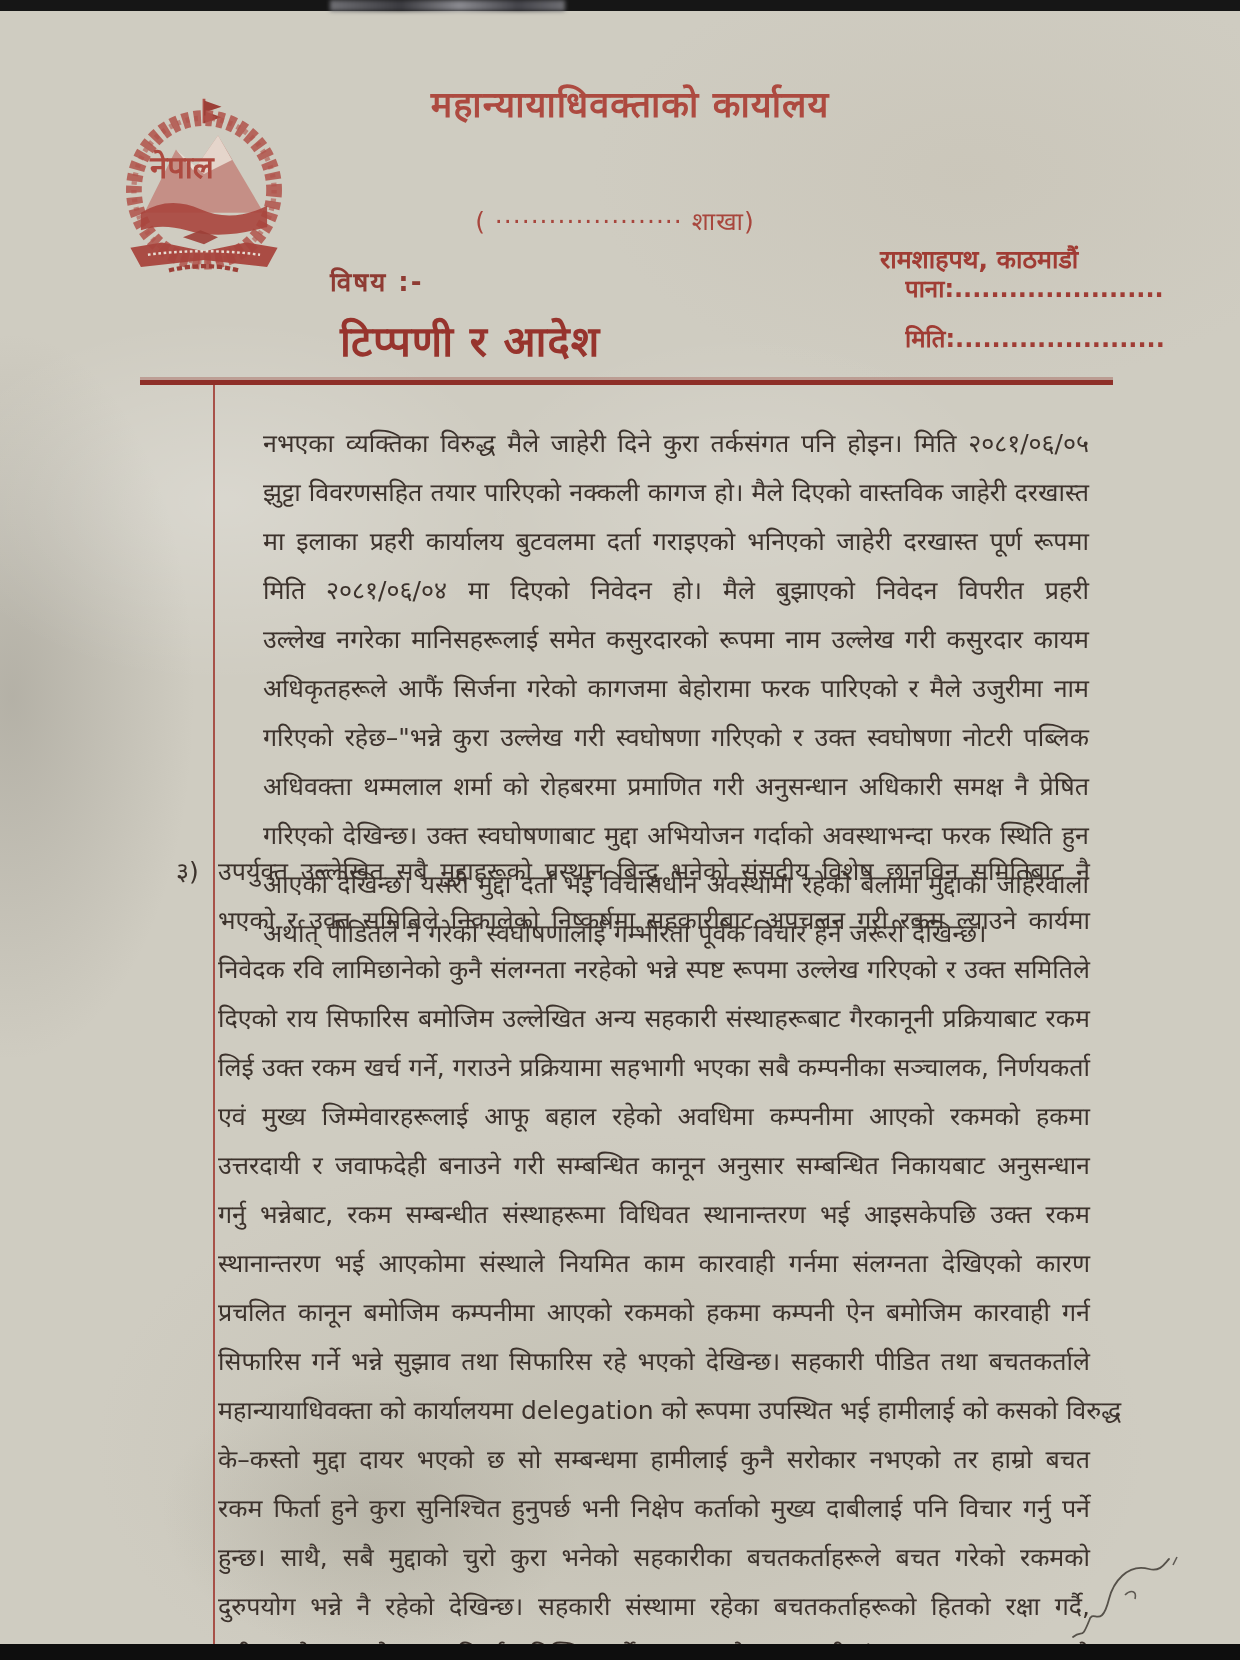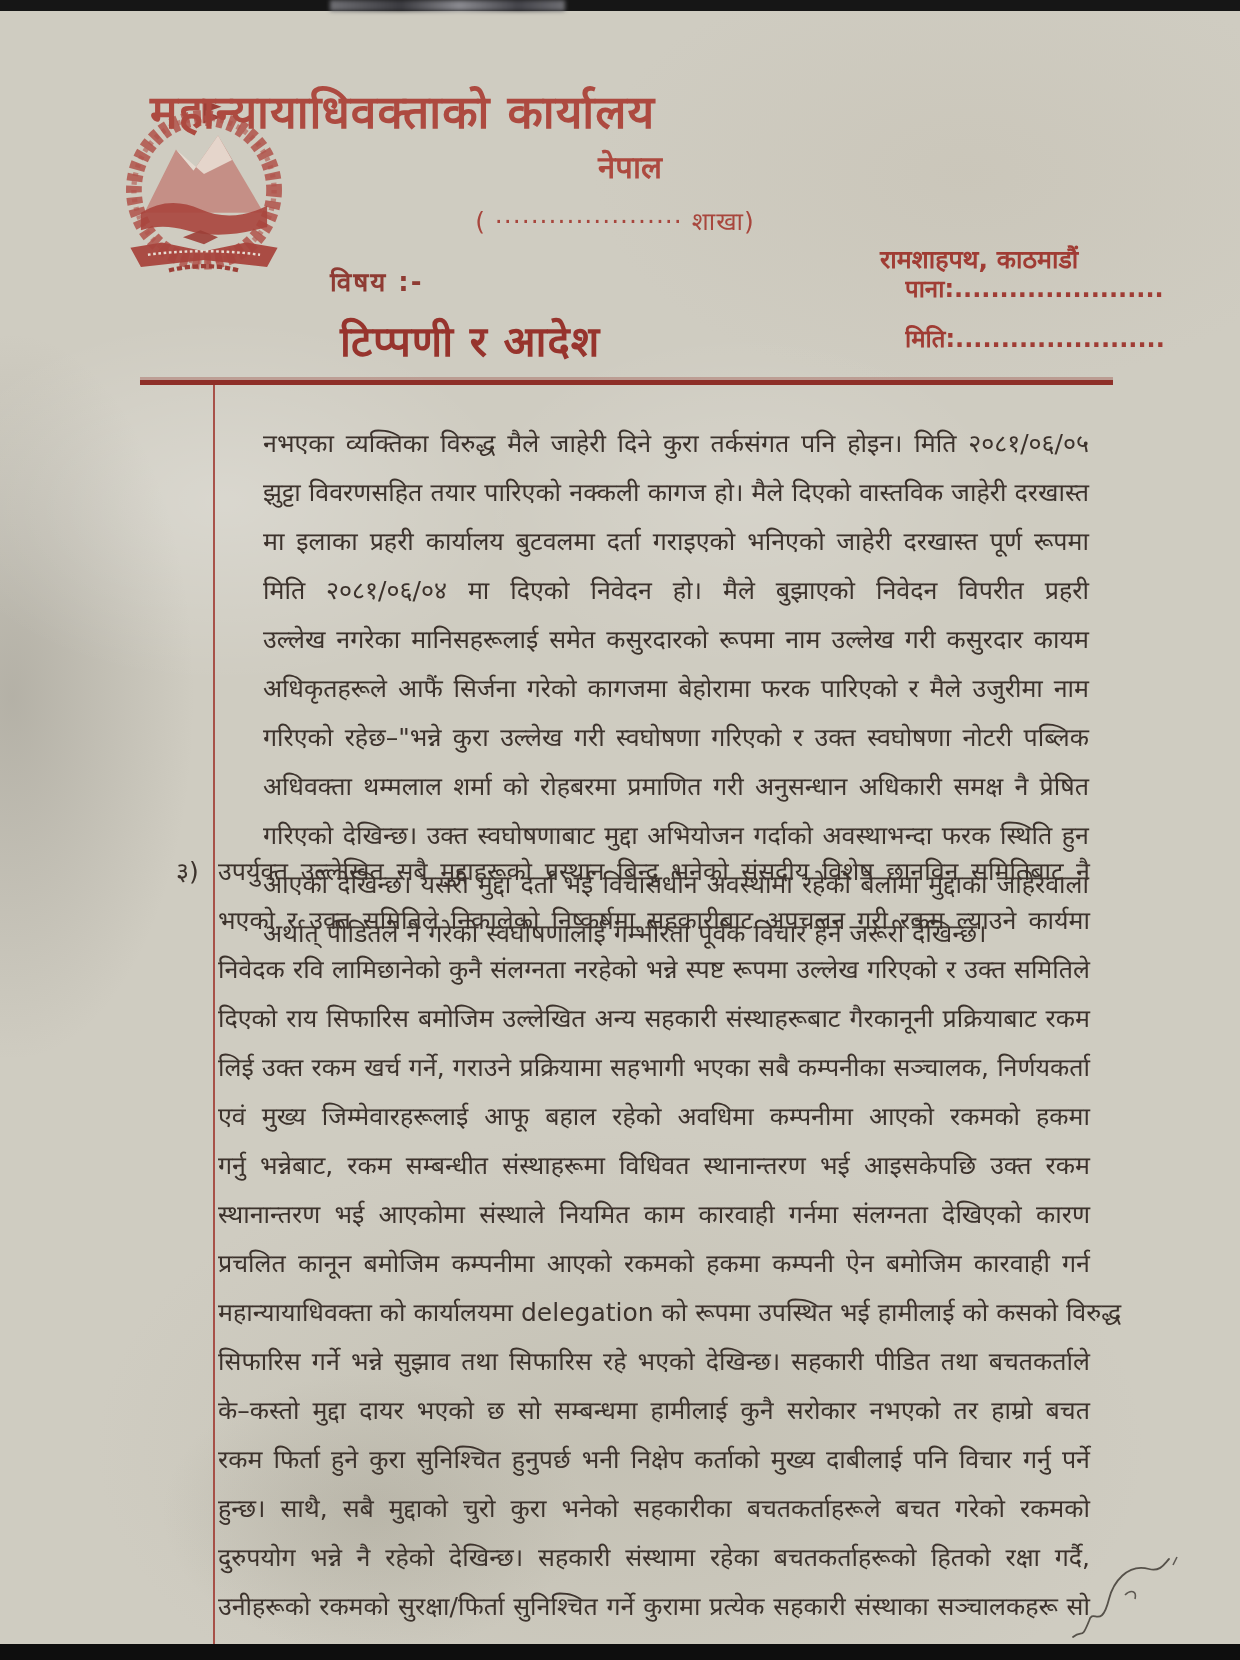--- a/index.html
+++ b/index.html
@@ -27,26 +27,26 @@
   .scan-blur-patch{
     position:absolute;left:330px;top:0;width:235px;height:11px;
     background:linear-gradient(90deg,#6f6f74,#3b3b40 30%,#8a8a90 55%,#44444a 80%,#6f6f74);
     filter:blur(2px);
   }
   .scan-edge-bottom{
     position:absolute;left:0;bottom:0;width:1240px;height:16px;background:#0e0e0e;
   }
   .office-name{
     position:absolute;left:150px;top:68px;width:960px;
-    font-size:46px;font-weight:bold;color:#ad4a40;
+    text-align:center;font-size:36px;font-weight:bold;color:#ad4a40;
     letter-spacing:1px;
   }
   .country{
     position:absolute;left:150px;top:134px;width:960px;
-    text-align:center;font-size:31px;font-weight:bold;color:#ad4a40;
+    font-size:31px;font-weight:bold;color:#ad4a40;
   }
   .branch-line{
     position:absolute;left:405px;top:192px;width:420px;
     text-align:center;font-size:25px;color:#a8463d;letter-spacing:1px;
   }
   .address{
     position:absolute;left:880px;top:202px;width:280px;
     font-size:25px;font-weight:bold;color:#a03c34;margin-top:28px;
   }
   .subject{
@@ -155,25 +155,26 @@
 
   <div class="para-number">३)</div>
 
   <div class="para para3">
     <div class="ln">उपर्युक्त उल्लेखित सबै मुद्दाहरूको प्रस्थान बिन्दु भनेको संसदीय विशेष छानविन समितिबाट नै</div>
     <div class="ln">भएको र उक्त समितिले निकालेको निष्कर्षमा सहकारीबाट अपचलन गरी रकम ल्याउने कार्यमा</div>
     <div class="ln">निवेदक रवि लामिछानेको कुनै संलग्नता नरहेको भन्ने स्पष्ट रूपमा उल्लेख गरिएको र उक्त समितिले</div>
     <div class="ln">दिएको राय सिफारिस बमोजिम उल्लेखित अन्य सहकारी संस्थाहरूबाट गैरकानूनी प्रक्रियाबाट रकम</div>
     <div class="ln">लिई उक्त रकम खर्च गर्ने, गराउने प्रक्रियामा सहभागी भएका सबै कम्पनीका सञ्चालक, निर्णयकर्ता</div>
     <div class="ln">एवं मुख्य जिम्मेवारहरूलाई आफू बहाल रहेको अवधिमा कम्पनीमा आएको रकमको हकमा</div>
+    <div class="ln">उत्तरदायी र जवाफदेही बनाउने गरी सम्बन्धित कानून अनुसार सम्बन्धित निकायबाट अनुसन्धान</div>
     <div class="ln">गर्नु भन्नेबाट, रकम सम्बन्धीत संस्थाहरूमा विधिवत स्थानान्तरण भई आइसकेपछि उक्त रकम</div>
     <div class="ln">स्थानान्तरण भई आएकोमा संस्थाले नियमित काम कारवाही गर्नमा संलग्नता देखिएको कारण</div>
     <div class="ln">प्रचलित कानून बमोजिम कम्पनीमा आएको रकमको हकमा कम्पनी ऐन बमोजिम कारवाही गर्न</div>
+    <div class="ln">सिफारिस गर्ने भन्ने सुझाव तथा सिफारिस रहे भएको देखिन्छ।  सहकारी पीडित तथा बचतकर्ताले</div>
     <div class="ln">महान्यायाधिवक्ता को कार्यालयमा delegation को रूपमा उपस्थित भई हामीलाई को कसको विरुद्ध</div>
-    <div class="ln">सिफारिस गर्ने भन्ने सुझाव तथा सिफारिस रहे भएको देखिन्छ।  सहकारी पीडित तथा बचतकर्ताले</div>
     <div class="ln">के–कस्तो मुद्दा दायर भएको छ सो सम्बन्धमा हामीलाई कुनै सरोकार नभएको तर हाम्रो बचत</div>
     <div class="ln">रकम फिर्ता हुने कुरा सुनिश्चित हुनुपर्छ भनी निक्षेप कर्ताको मुख्य दाबीलाई पनि विचार गर्नु पर्ने</div>
     <div class="ln">हुन्छ।  साथै, सबै मुद्दाको चुरो कुरा भनेको सहकारीका बचतकर्ताहरूले बचत गरेको रकमको</div>
     <div class="ln">दुरुपयोग भन्ने नै रहेको देखिन्छ।  सहकारी संस्थामा रहेका बचतकर्ताहरूको हितको रक्षा गर्दै,</div>
     <div class="ln">उनीहरूको रकमको सुरक्षा/फिर्ता सुनिश्चित गर्ने कुरामा प्रत्येक सहकारी संस्थाका सञ्चालकहरू सो</div>
 
   </div>
 
   <svg class="signature" viewBox="0 0 125 100">
     <path d="M8,88 C18,80 16,92 24,72 C28,58 36,82 44,50 C48,34 62,14 84,20 C96,23 100,14 104,10" fill="none" stroke="#37322c" stroke-width="1.8" stroke-linecap="round" opacity="0.8"></path>

